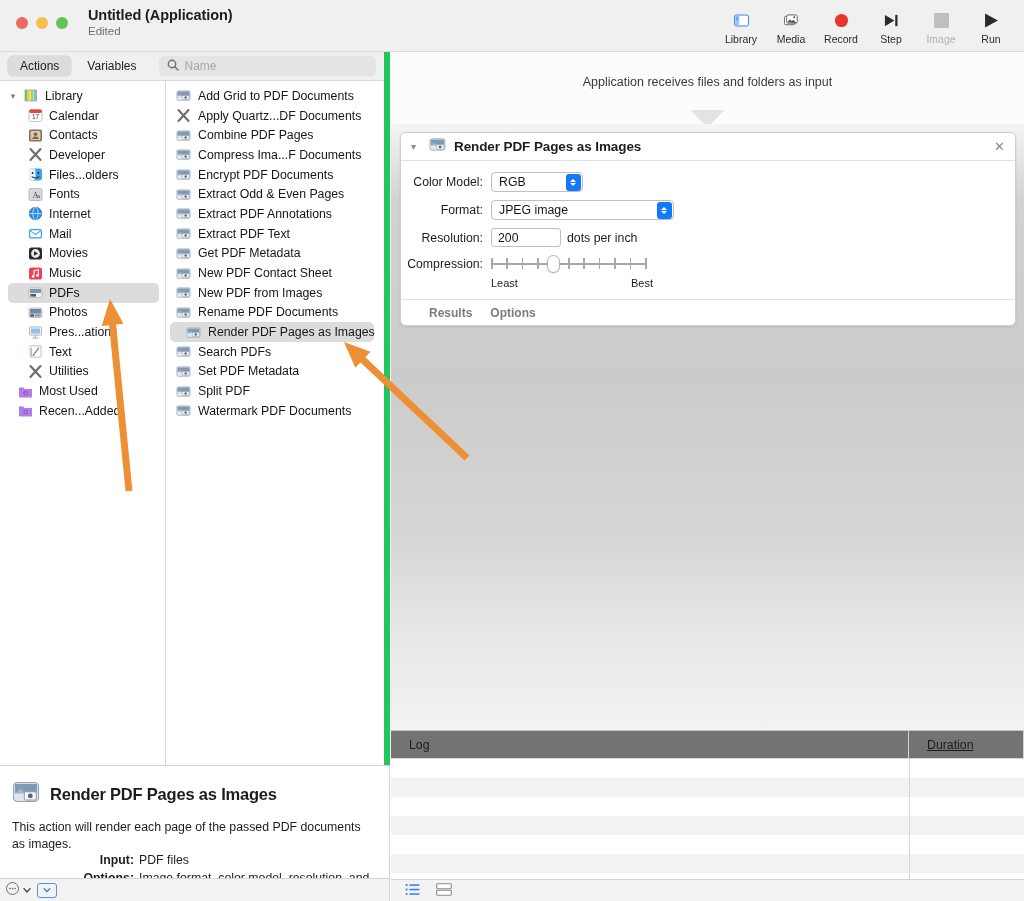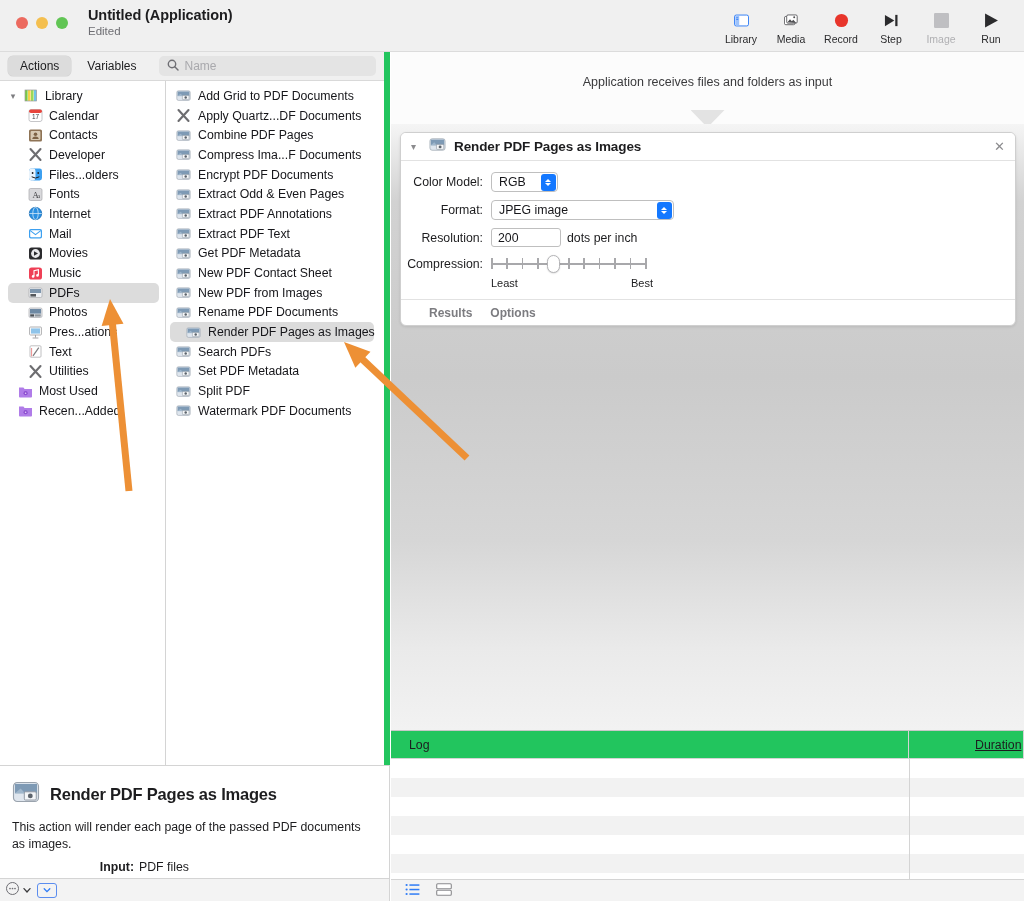--- a/index.html
+++ b/index.html
@@ -193,21 +193,21 @@
     gap: 18px; padding-left: 28px;
   }
   .card-tab { font-size: 12px; font-weight: bold; color: #7c7c80; }
 
   
   .logpanel {
     position: absolute; left: 391px; top: 730px; width: 633px; height: 171px;
     background: #ffffff; border-top: 1px solid #c8c8c8;
   }
   .log-header {
-    height: 28px; display: flex; border-bottom: 1px solid #d4d4d4; background: #22c55e; gap: 48px;
+    height: 28px; display: flex; border-bottom: 1px solid #d4d4d4; background: #737373;
   }
   .log-col {
     display: flex; align-items: center; font-size: 12.3px; color: #1d1d1f; padding-left: 18px;
   }
   .log-col.c1 { width: 518px; border-right: 1px solid #d4d4d4; }
   .log-col.c2 { flex: 1; border-right: 1px solid #d4d4d4; text-decoration: underline; }
   .log-rows { position: relative; height: 120px; }
   .log-stripe { position: absolute; left: 0; width: 633px; height: 19px; background: #f2f2f2; }
   .log-divider { position: absolute; left: 518px; top: 0; width: 1px; height: 120px; background: #d4d4d4; }
   .log-foot {
@@ -725,21 +725,21 @@
           <rect x="0.8" y="2.4" width="13.4" height="10.2" rx="2" fill="#dfe6ee" stroke="#9aa3ad" stroke-width="0.6"></rect>
           <rect x="1.6" y="3.2" width="11.8" height="5" fill="#7e9ab5"></rect>
           <path d="M1.6 8.2 L4.6 5.6 L7 8.2 Z" fill="#9fb6cb"></path>
           <rect x="6.6" y="7.4" width="6.4" height="4.4" rx="0.6" fill="#f4f6f8" stroke="#8d959e" stroke-width="0.5"></rect>
           <circle cx="9.8" cy="9.6" r="1.3" fill="#5d646c"></circle>
         </svg>
       </span>
       <span class="desc-title">Render PDF Pages as Images</span>
     </div>
     <div class="desc-body">This action will render each page of the passed PDF documents as images.</div>
-    <div class="desc-kv" style="margin-top:7px;">
+    <div class="desc-kv" style="">
       <span class="k">Input:</span>
       <span class="v">PDF files</span>
     </div>
     <div class="desc-kv">
       <span class="k">Options:</span>
       <span class="v">Image format, color model, resolution, and</span>
     </div>
   </div>
 
   <div class="statusbar">
@@ -784,21 +784,21 @@
           </svg>
         </span>
         <span class="card-title">Render PDF Pages as Images</span>
         <span class="card-close">✕</span>
       </div>
 
       <div class="card-body">
 
         <div class="frow">
           <div class="flabel">Color Model:</div>
-          <div class="popup" style="width:67px;">
+          <div class="popup" style="width:92px;">
             <span class="val">RGB</span>
             <span class="stepper">
               <span class="up"></span>
                 <span class="dn"></span>
             </span>
           </div>
         </div>
 
         <div class="frow">
           <div class="flabel">Format:</div>

